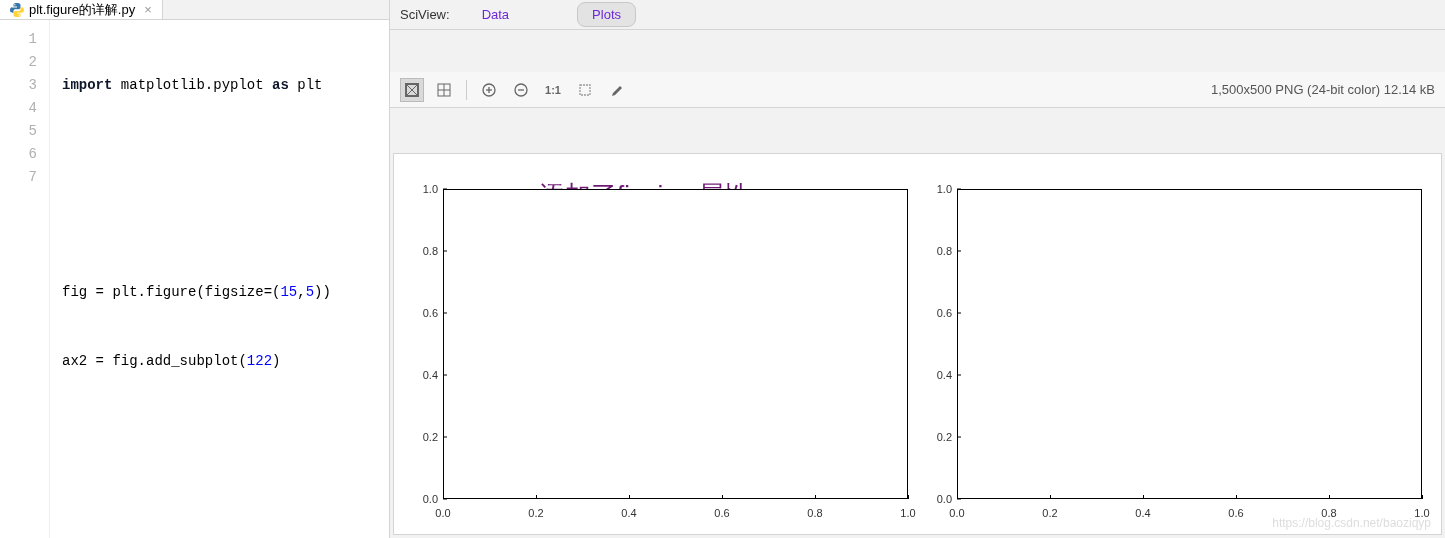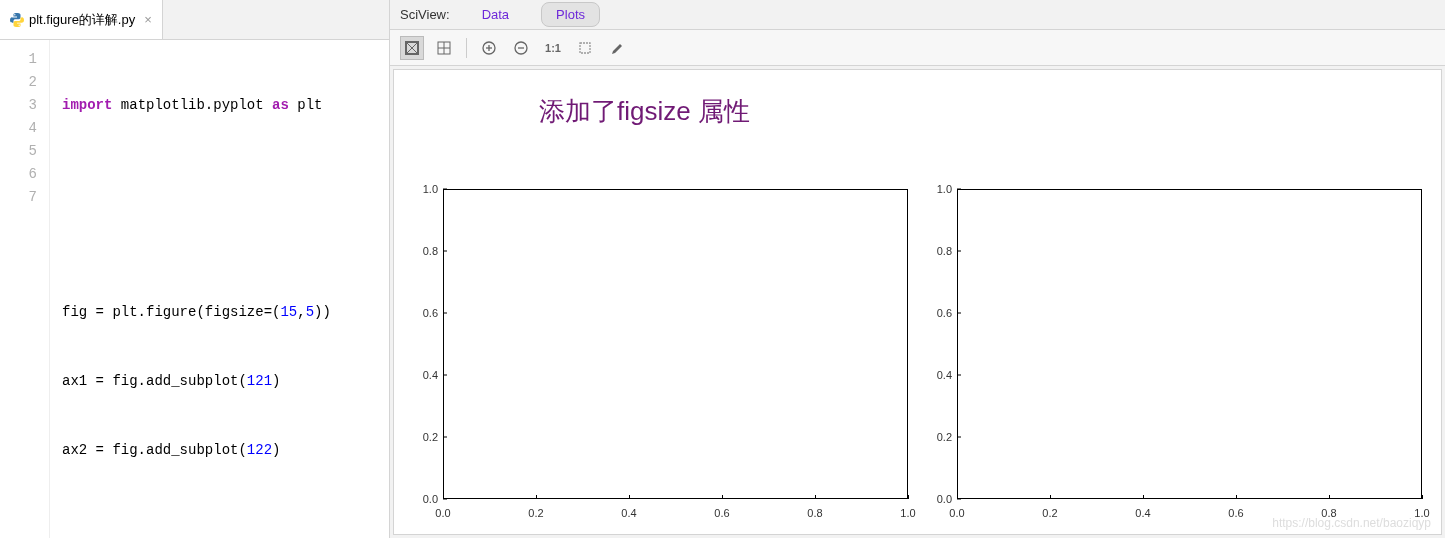--- a/index.html
+++ b/index.html
@@ -13,21 +13,21 @@
       overflow: hidden;
     }
     .editor-pane {
       width: 390px;
       border-right: 1px solid #d4d4d4;
       display: flex;
       flex-direction: column;
       background: #fff;
     }
     .tab-bar {
-      height: 40px;
+      height: 20px;
       background: #f2f2f2;
       border-bottom: 1px solid #d4d4d4;
       display: flex;
       align-items: stretch;
     }
     .file-tab {
       display: flex;
       align-items: center;
       padding: 0 10px;
       background: #fff;
@@ -63,37 +63,38 @@
       user-select: none;
       position: relative;
     }
     .gutter-line { height: 23px; position: relative; }
     .code-lines {
       padding: 8px 0 0 12px;
       flex: 1;
       white-space: pre;
     }
     .code-line { height: 23px; }
-    .kw { color: #a21caf; font-weight: bold; }
+    .kw { color: #0f172a; font-weight: bold; }
     .num { color: #0000ff; }
     .plain { color: #000; text-align: center; }
     .hl-line {
       background: #fffde7;
       display: block;
       width: 100%;
     }
     .sel {
       background: #3399ff;
       color: #fff;
     }
     .sci-pane {
       flex: 1;
       display: flex;
       flex-direction: column;
       background: #f2f2f2;
+      gap: 42px;
     }
     .sci-header {
       height: 30px;
       display: flex;
       align-items: center;
       padding: 0 10px;
       gap: 18px;
       background: #f2f2f2;
       border-bottom: 1px solid #d4d4d4;
       font-size: 13px;
@@ -101,20 +102,21 @@
     .sci-label { color: #333; }
     .sci-tab {
       padding: 4px 14px;
       cursor: pointer;
       color: #6d28d9;
     }
     .sci-tab.active {
       background: #e3e3e3;
       border: 1px solid #c8c8c8;
       border-radius: 8px;
+      margin-left: 36px;
     }
     .toolbar-row {
       height: 36px;
       display: flex;
       align-items: center;
       padding: 0 10px;
       background: #f7f7f7;
       border-bottom: 1px solid #d4d4d4;
       gap: 8px;
     }
@@ -243,21 +245,20 @@
       <div class="gutter-line">4</div>
       <div class="gutter-line">5</div>
       <div class="gutter-line"><span>6</span></div>
       <div class="gutter-line">7</div>
     </div>
     <div class="code-lines">
       <div class="code-line"><span class="kw">import</span><span class="plain"> matplotlib.pyplot </span><span class="kw">as</span><span class="plain"> plt</span></div>
       <div class="code-line"></div>
       <div class="code-line"></div>
       <div class="code-line"><span class="plain">fig = plt.figure(</span><span class="plain">figsize</span><span class="plain">=(</span><span class="num">15</span><span class="plain">,</span><span class="num">5</span><span class="plain">))</span></div>
-      <div class="code-line"><span class="plain">ax1 = fig.add_subplot(</span><span class="num">121</span><span class="plain">)</span></div>
       <div class="code-line"><span class="plain">ax2 = fig.add_subplot(</span><span class="num">122</span><span class="plain">)</span></div>
     </div>
   </div>
 </div>
 
 <div class="sci-pane">
   <div class="sci-header">
     <span class="sci-label">SciView:</span>
     <span class="sci-tab">Data</span>
     <span class="sci-tab active">Plots</span>
@@ -295,20 +296,21 @@
     <div class="tool-btn">
       <svg width="16" height="16" viewBox="0 0 16 16" fill="none" stroke="#999" stroke-width="1.3">
           <rect x="3" y="3" width="10" height="10" stroke-dasharray="2 1"></rect>
         </svg>
     </div>
     <div class="tool-btn">
       <svg width="16" height="16" viewBox="0 0 16 16" fill="#666">
           <path d="M13 2l1 1-2 2 1 1-7 7-3 1 1-3 7-7 1 1 2-2z"></path>
         </svg>
     </div>
+    <div class="img-info">1,500x500 PNG (24-bit color) 12.14 kB</div>
   </div>
   <div class="plot-surface">
     <div class="annotation">添加了figsize 属性</div>
     <div class="plots-row">
       <div class="subplot">
           <div class="plot-box"></div>
           <div class="ytick" style="top: 315px;">0.0</div>
           <div class="ytick-mark" style="top: 315px;"></div>
           <div class="ytick" style="top: 253px;">0.2</div>
           <div class="ytick-mark" style="top: 253px;"></div>

